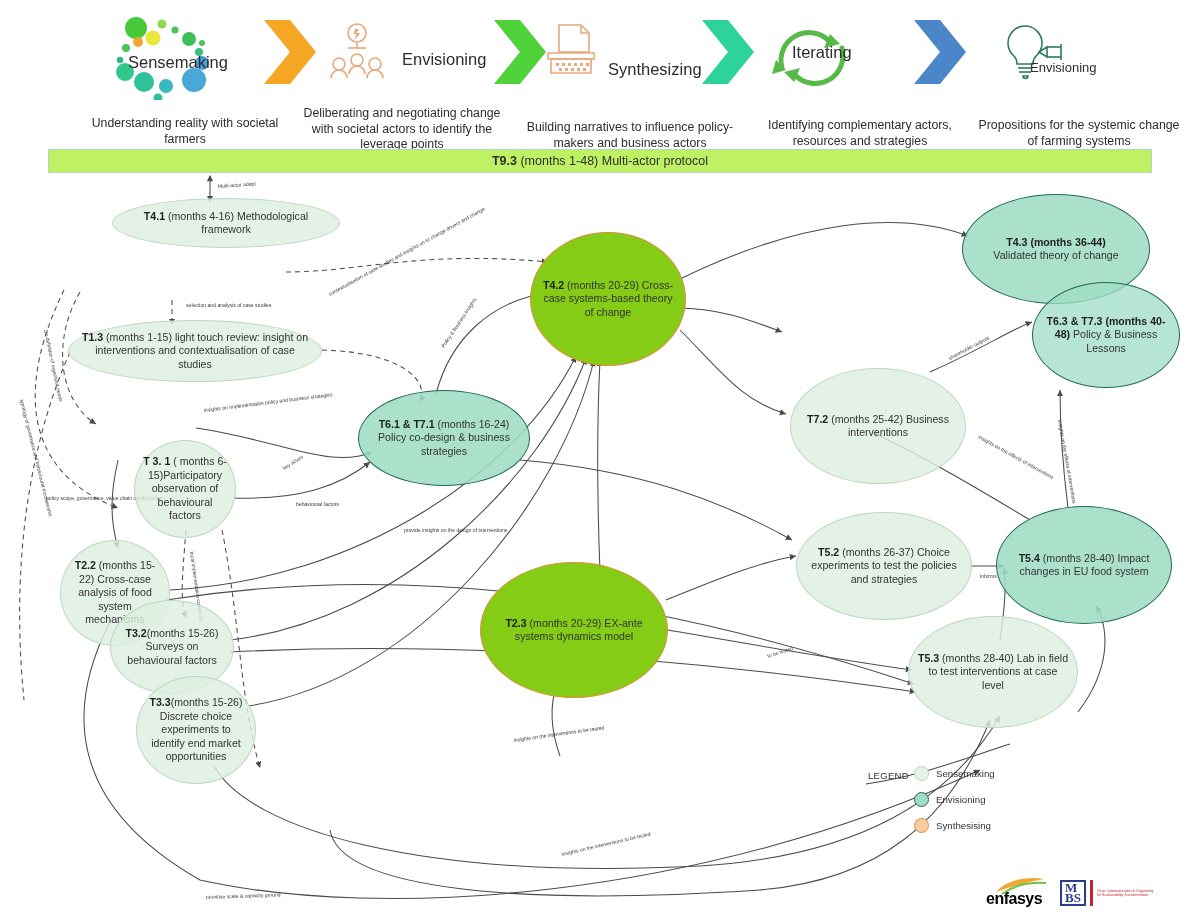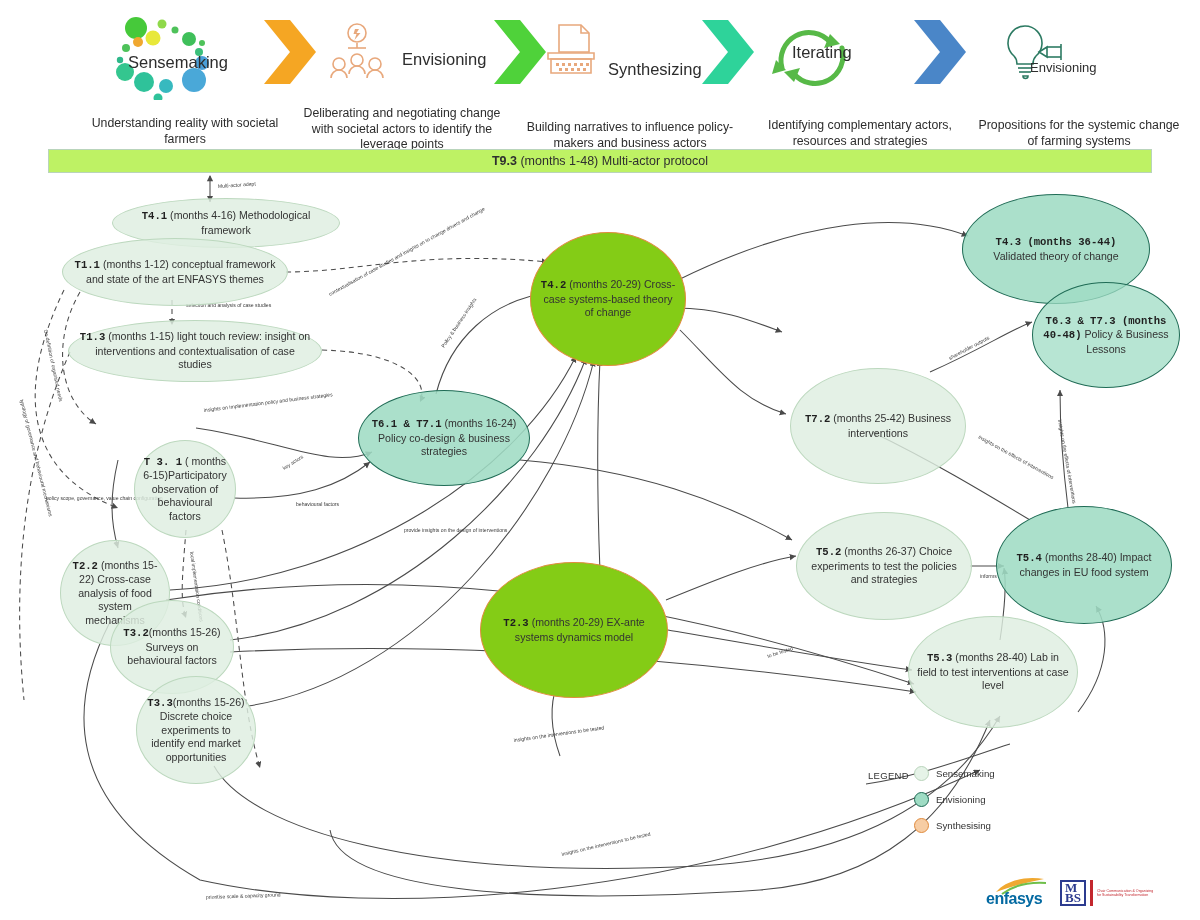--- a/index.html
+++ b/index.html
@@ -18,21 +18,21 @@
   .protobar{position:absolute;left:48px;top:149px;width:1104px;height:24px;
     background:#bef264;border:1px solid #b9d4bb;box-sizing:border-box;
     display:flex;align-items:center;justify-content:center;}
   .protobar span{font-size:12.5px;color:#2f2f2f;}
   .protobar b{font-weight:bold;}
 
   
   .node{position:absolute;border-radius:50%;display:flex;align-items:center;
         justify-content:center;text-align:center;box-sizing:border-box;}
   .node .txt{padding:2px 8px;line-height:13.5px;font-size:10.6px;color:#333;}
-  .node .txt b{font-weight:bold;color:#1f1f1f;font-family:Liberation Mono, monospace;}
+  .node .txt b{font-weight:bold;color:#1f1f1f;}
   .sense{background:rgba(222,238,224,.82);border:1px solid #bcd8be;}
   .envision{background:rgba(159,220,196,.88);border:1.6px solid #1f6b55;}
   .synth{background:#84cc16;border:1.6px solid #e08b3e;}
   .envision-lite{background:rgba(159,220,196,.75);border:1.6px solid #1f6b55;}
 
   
   svg.layer{position:absolute;left:0;top:0;width:1200px;height:920px;overflow:visible;}
   .edge{fill:none;stroke:#4a4a4a;stroke-width:1.05;}
   .edge-d{fill:none;stroke:#4a4a4a;stroke-width:1.05;stroke-dasharray:5 4;}
   .elabel{font-family:"Liberation Sans",sans-serif;font-size:5.1px;fill:#3a3a3a;}
@@ -44,21 +44,21 @@
   .sw{width:15px;height:15px;border-radius:50%;box-sizing:border-box;}
   .sw.s1{background:#e6f3e8;border:1.4px solid #b9d4bb;}
   .sw.s2{background:#9fdcc4;border:1.6px solid #1f6b55;}
   .sw.s3{background:#f7cda4;border:1.6px solid #e08b3e;}
   .legend-row span{font-size:9.7px;color:#333;}
 
   
   .logos{position:absolute;left:986px;top:876px;display:flex;align-items:center;gap:14px;}
   .logo-enfasys{position:relative;width:60px;height:34px;}
   .logo-enfasys .word{position:absolute;left:0;bottom:2px;font-size:16px;font-weight:bold;
-      color:#0369a1;font-family:"Liberation Sans",sans-serif;letter-spacing:-.5px;}
+      color:#000000;font-family:"Liberation Sans",sans-serif;letter-spacing:-.5px;}
   .logo-mbs{display:flex;align-items:center;gap:4px;}
   .mbs-box{border:2px solid #2c3b8f;padding:1px 3px;line-height:10px;}
   .mbs-box .m,.mbs-box .b{font-size:13px;font-weight:bold;color:#2c3b8f;font-family:"Liberation Serif",serif;}
   .mbs-txt{font-size:3.6px;color:#c3262d;line-height:4.4px;max-width:58px;}
   .mbs-bar{width:3px;height:26px;background:#c3262d;}
 </style>
 </head>
 <body>
 
 <div id="canvas">
@@ -292,23 +292,20 @@
     <text class="elabel" x="514" y="742" transform="rotate(-8 514 742)">insights on the interventions to be tested</text>
     <text class="elabel" x="562" y="856" transform="rotate(-13 562 856)">insights on the interventions to be tested</text>
     <text class="elabel" x="980" y="578">informs</text>
     <text class="elabel" x="206" y="899" transform="rotate(-2 206 899)">prioritise scale &amp; capacity ground</text>
   </svg>
 
   <div class="node sense" style="left:112px;top:198px;width:228px;height:50px;">
     <div class="txt"><b>T4.1</b><span> (months 4-16) Methodological framework</span></div>
   </div>
 
-  <div class="node sense" style="left:62px;top:238px;width:226px;height:68px;">
-    <div class="txt"><b>T1.1</b><span> (months 1-12) conceptual framework and state of the art ENFASYS themes</span></div>
-  </div>
 
   <div class="node sense" style="left:68px;top:320px;width:254px;height:62px;">
     <div class="txt"><b>T1.3</b><span> (months 1-15)  light touch review: insight on interventions and contextualisation of case studies</span></div>
   </div>
 
 
   <div class="node sense" style="left:134px;top:440px;width:102px;height:98px;">
     <div class="txt"><b>T 3. 1</b><span> ( months 6-15)Participatory observation of behavioural factors</span></div>
   </div>
 

